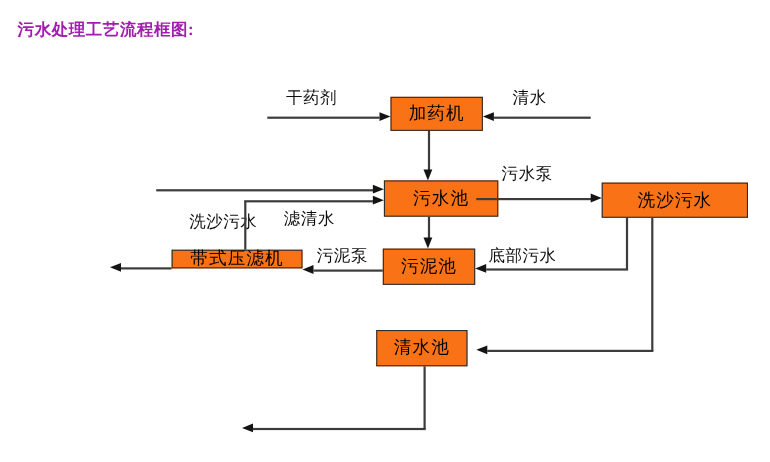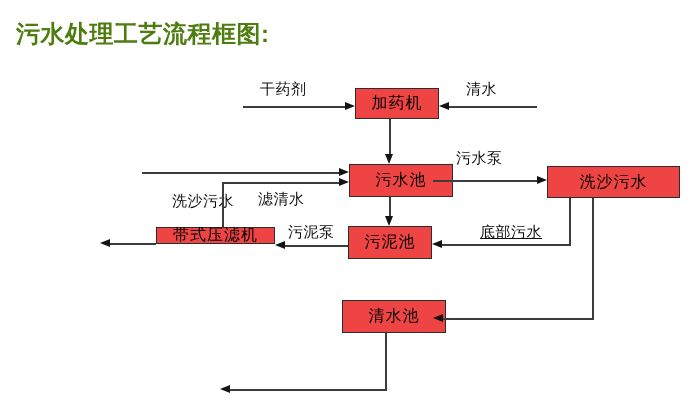--- a/index.html
+++ b/index.html
@@ -1,25 +1,25 @@
 <!DOCTYPE html>
 <html><head>
 <meta charset="utf-8">
 <style>
   html,body { margin:0; padding:0; background:#ffffff; }
   .canvas {
     position:relative; width:700px; height:420px; background:#ffffff;
     font-family:"Liberation Sans","DejaVu Sans",sans-serif; overflow:hidden;
   }
   .title {
-    position:absolute; font-size:24px; font-weight:bold; color:#4d7c0f;
+    position:absolute; font-size:15px; font-weight:bold; color:#a21caf;
     letter-spacing:0.5px; white-space:nowrap;text-align:center;
   }
   .node {
-    position:absolute; border:1.5px solid #2d2d2d; background:#ef4444;
+    position:absolute; border:1.5px solid #2d2d2d; background:#f97316;
     display:flex; align-items:center; justify-content:center;
     font-size:16px; color:#000000; letter-spacing:1px; box-sizing:border-box;
     white-space:nowrap;
   }
   .flabel {
     position:absolute; font-size:15px; color:#0d0d0d; letter-spacing:0.5px;
     white-space:nowrap;
   }
   .hline { position:absolute; height:1.5px; background:#3c3c3c; }
   .vline { position:absolute; width:1.5px; background:#3c3c3c; }
@@ -33,21 +33,21 @@
 
 <div class="canvas">
 
   <div class="title" style="left:16px; top:18px;">污水处理工艺流程框图:</div>
 
   <div class="node" style="left:355px; top:88px; width:84px; height:31px;">加药机</div>
   <div class="node" style="left:349px; top:164px; width:104px; height:33px;">污水池</div>
   <div class="node" style="left:547px; top:166px; width:133px; height:32px;">洗沙污水</div>
   <div class="node" style="left:156px; top:227px; width:119px; height:17px;">带式压滤机</div>
   <div class="node" style="left:348px; top:226px; width:84px; height:33px;">污泥池</div>
-  <div class="node" style="left:342px; top:300px; width:104px; height:33px;">清水池</div>
+  <div class="node" style="left:342px; top:300px; width:83px; height:33px;">清水池</div>
 
   <div class="flabel" style="left:260px; top:80px;">干药剂</div>
   <div class="hline" style="left:243px; top:106px; width:102px;"></div>
   <div class="arr arr-r" style="left:345px; top:102px;"></div>
 
   <div class="flabel" style="left:466px; top:80px;text-align:center;">清水</div>
   <div class="hline" style="left:449px; top:106px; width:88px;"></div>
   <div class="arr arr-l" style="left:439px; top:102px;"></div>
 
   <div class="vline" style="left:389px; top:119px; height:37px;"></div>
@@ -59,21 +59,21 @@
 
   <div class="flabel" style="left:258px; top:190px;">滤清水</div>
   <div class="vline" style="left:222px; top:183px; height:44px;"></div>
   <div class="hline" style="left:222px; top:182px; width:118px;"></div>
   <div class="arr arr-r" style="left:339px; top:178px;"></div>
 
   <div class="flabel" style="left:456px; top:149px;">污水泵</div>
   <div class="hline" style="left:433px; top:180px; width:105px;"></div>
   <div class="arr arr-r" style="left:537px; top:176px;"></div>
 
-  <div class="flabel" style="left:480px; top:223px;text-decoration:underline;">底部污水</div>
+  <div class="flabel" style="left:444px; top:223px;">底部污水</div>
   <div class="vline" style="left:569px; top:198px; height:47px;"></div>
   <div class="hline" style="left:442px; top:244px; width:129px;"></div>
   <div class="arr arr-l" style="left:432px; top:240px;"></div>
 
   <div class="vline" style="left:592px; top:198px; height:121px;"></div>
   <div class="hline" style="left:443px; top:318px; width:151px;"></div>
   <div class="arr arr-l" style="left:433px; top:314px;"></div>
 
   <div class="vline" style="left:389px; top:197px; height:20px;"></div>
   <div class="arr arr-d" style="left:385px; top:216px;"></div>

